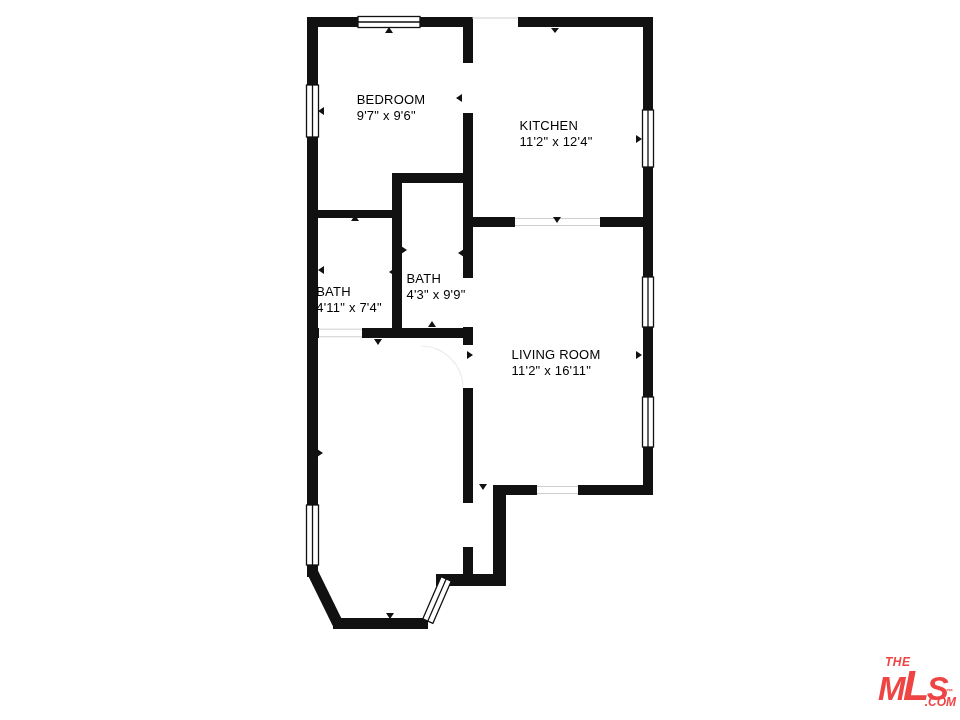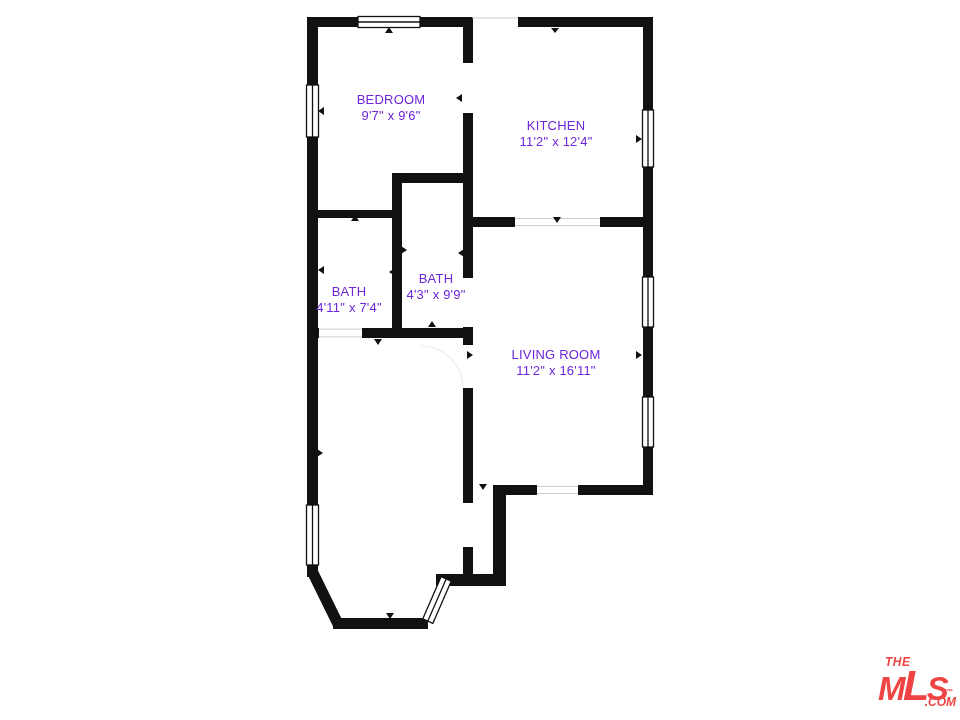--- a/index.html
+++ b/index.html
@@ -5,21 +5,21 @@
   html,body{margin:0;padding:0;}
   body{
     width:960px;height:720px;position:relative;overflow:hidden;
     background:#ffffff;
     font-family:"Liberation Sans", sans-serif;
   }
   .canvas{position:absolute;left:0;top:0;width:960px;height:720px;}
   svg{position:absolute;left:0;top:0;}
   .room-label{
     position:absolute;transform:translate(-50%,-50%);
-    text-align:center;color:#6d28d9;font-size:13px;line-height:16px;
+    color:#000000;font-size:13px;line-height:16px;
     letter-spacing:.2px;white-space:nowrap;
   }
   .footer{
     position:absolute;left:50%;top:687px;transform:translateX(-50%);
     font-size:8.5px;letter-spacing:.35px;color:#c7c7c7;white-space:nowrap;
   }
   .mls-logo{position:absolute;left:878px;top:652px;width:76px;height:58px;color:#ef4444;font-style:italic;}
   .mls-the{position:absolute;left:7px;top:3px;font-size:12px;font-weight:800;letter-spacing:.5px;}
   .mls-main{position:absolute;left:0px;bottom:3px;font-weight:800;letter-spacing:-2.5px;line-height:1;}
   .mls-m,.mls-s{font-size:33px;}

